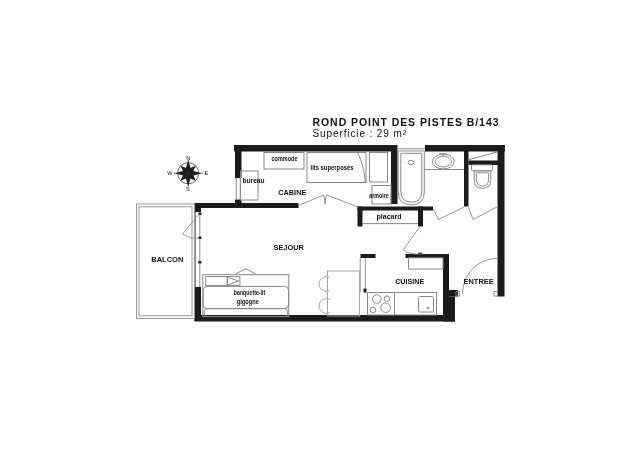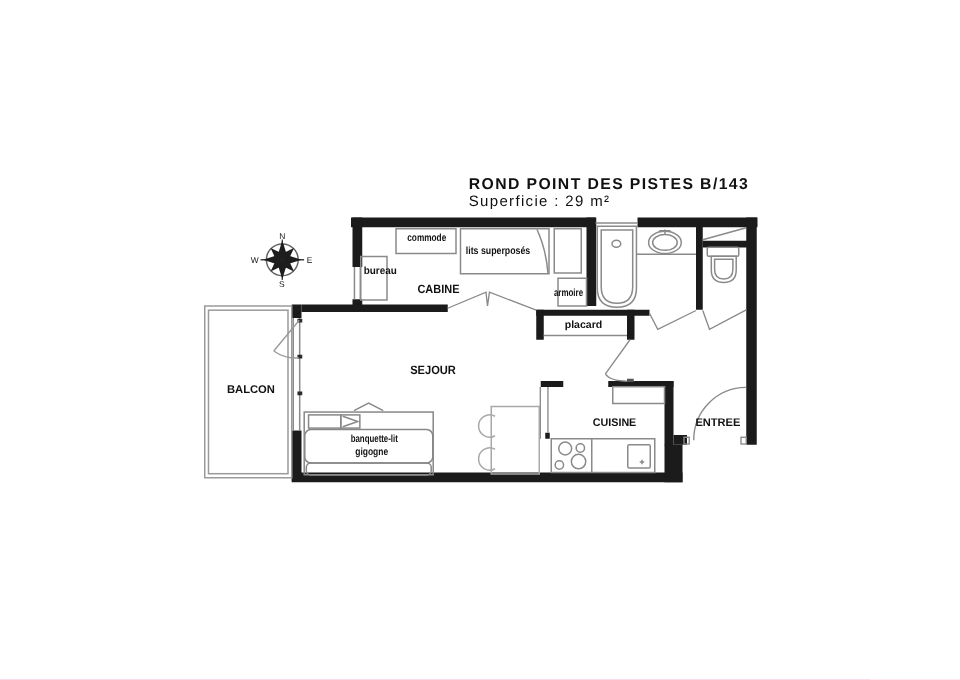--- a/index.html
+++ b/index.html
@@ -1,16 +1,16 @@
 <!DOCTYPE html>
 <html><head>
 <meta charset="utf-8">
 <style>
   html,body{margin:0;padding:0;background:#ffffff;}
-  #page{position:relative;width:580px;height:453px;background:#f9a8d4;overflow:hidden;}
+  #page{position:relative;width:580px;height:453px;background:#ec4899;overflow:hidden;}
   svg{position:absolute;top:0;left:0;filter:blur(0.38px);}
   text{font-family:"Liberation Sans",sans-serif;fill:#111;}
 </style>
 </head>
 <body>
 <div id="page">
 <svg width="640" height="453" viewBox="0 0 640 453">
   <rect x="0" y="0" width="640" height="453" fill="#ffffff"></rect>
 
   <g fill="#1b1b1b" stroke="none">

